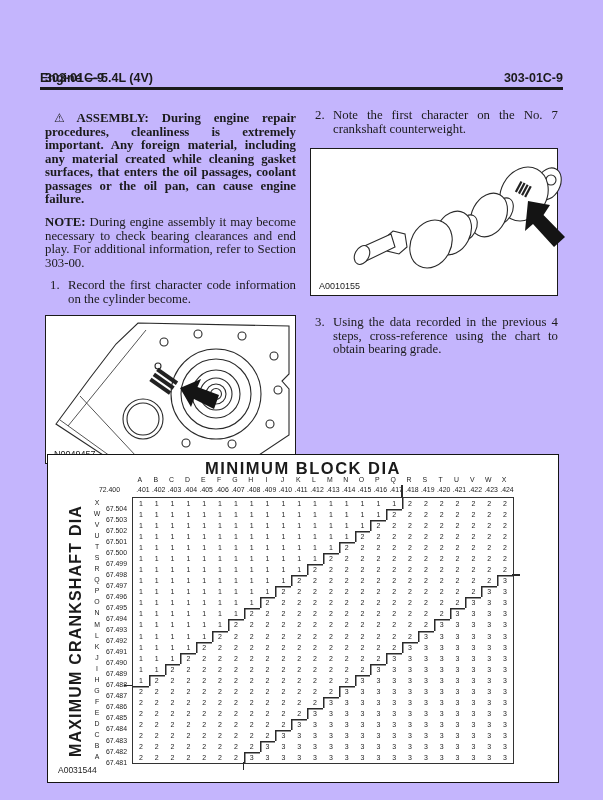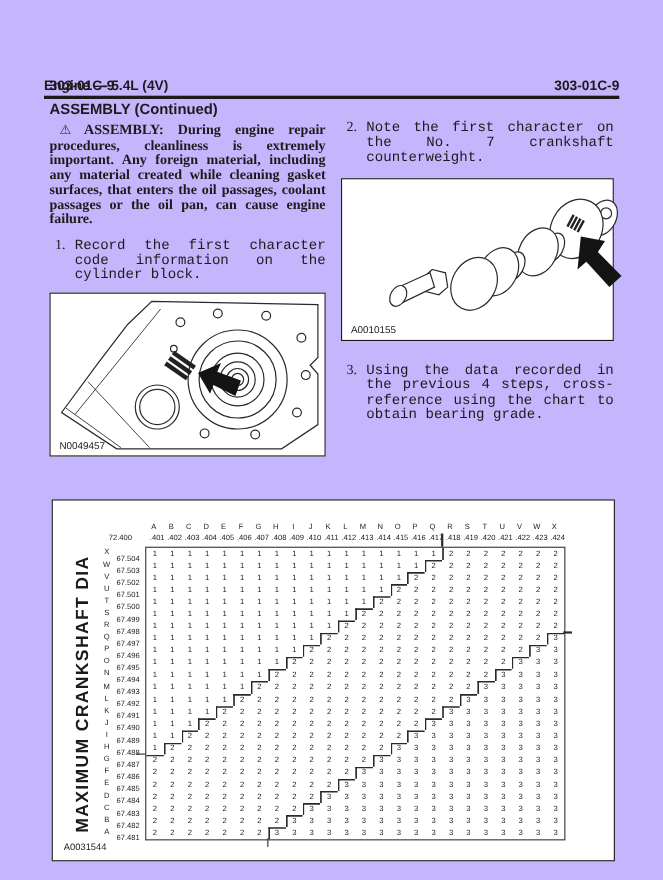--- a/index.html
+++ b/index.html
@@ -17,21 +17,21 @@
         font-weight:bold;font-size:13.5px;}
 
   
   .colL{position:absolute;left:45px;top:112px;width:251px;}
   .colR{position:absolute;left:310px;top:109px;width:248px;}
   .para{font-size:12.8px;line-height:1.06;text-align:justify;margin:0 0 9px 0;}
   .caution{font-weight:bold;}
   .warn{font-family:"DejaVu Sans",sans-serif;font-size:12px;padding-left:9px;padding-right:2px;}
   .step{display:flex;margin:0 0 9px 0;font-size:12.8px;line-height:1.06;}
   .step .n{width:18px;flex:none;padding-left:5px;}
-  .step .t{flex:1;text-align:justify;font-family:Liberation Mono, monospace;}
+  .step .t{flex:1;text-align:justify;}
 
   .figbox{position:relative;border:1.2px solid #1b1b1b;background:#fff;margin-bottom:9px;}
   .figbox svg{display:block;}
   .figlabel{position:absolute;left:8px;bottom:4px;font-family:"Liberation Sans",sans-serif;
             font-size:9px;color:#222;}
 
   
   .chart{position:absolute;left:47px;top:454px;width:510px;height:327px;border:1.5px solid #141414;background:#fff;}
   .chart-title{position:absolute;top:4px;left:0;right:0;text-align:center;
                font-family:"Liberation Sans",sans-serif;font-weight:bold;font-size:16.5px;letter-spacing:1.5px;}
@@ -67,29 +67,29 @@
 <body>
 
 <div class="page">
 
   <div class="hdr">
     <span class="l">303-01C-9</span>
     <span class="c">Engine — 5.4L (4V)</span>
     <span class="r">303-01C-9</span>
   </div>
   <div class="hdr-rule"></div>
-  <div class="sect">ASSEMBLY (Continued)</div>
 
   <div class="colL">
     <p class="para caution"><span class="warn">⚠</span><b>ASSEMBLY:</b> <span>During engine repair procedures, cleanliness is extremely important. Any foreign material, including any material created while cleaning gasket surfaces, that enters the oil passages, coolant passages or the oil pan, can cause engine failure.</span></p>
 
+    <p class="para"><b>NOTE:</b> <span>During engine assembly it may become necessary to check bearing clearances and end play. For additional information, refer to Section 303-00.</span></p>
 
     <div class="step">
       <span class="n">1.</span>
-      <span class="t">Record the first character code information on the cylinder block.</span>
+      <span class="t">Record the first character code information on the cylinder become.</span>
     </div>
 
     <div class="figbox" style="height:147px;">
       <svg width="247" height="147" viewBox="0 0 247 147">
         <g fill="none" stroke="#2a2a2a" stroke-width="1.1">
           <path d="M92,7 L243,10 L243,58 L236,65 L243,73 L243,119 L210,141 L60,141 L10,108 L44,62 L70,28 Z"></path>
           <path d="M100,14 L22,110" stroke-width="0.8"></path>
           <path d="M14,104 L64,140" stroke-width="0.8"></path>
           <path d="M34,80 L90,140" stroke-width="0.8"></path>
           <circle cx="170" cy="78" r="45"></circle>
@@ -153,20 +153,21 @@
       <span class="figlabel">A0010155</span>
     </div>
 
     <div class="step">
       <span class="n">3.</span>
       <span class="t">Using the data recorded in the previous 4 steps, cross-reference using the chart to obtain bearing grade.</span>
     </div>
   </div>
 
   <div class="chart">
+    <div class="chart-title">MINIMUM BLOCK DIA</div>
     <div class="origin">72.400</div>
     <div class="colletters" id="colLetters">
         <span>A</span>
         <span>B</span>
         <span>C</span>
         <span>D</span>
         <span>E</span>
         <span>F</span>
         <span>G</span>
         <span>H</span>

